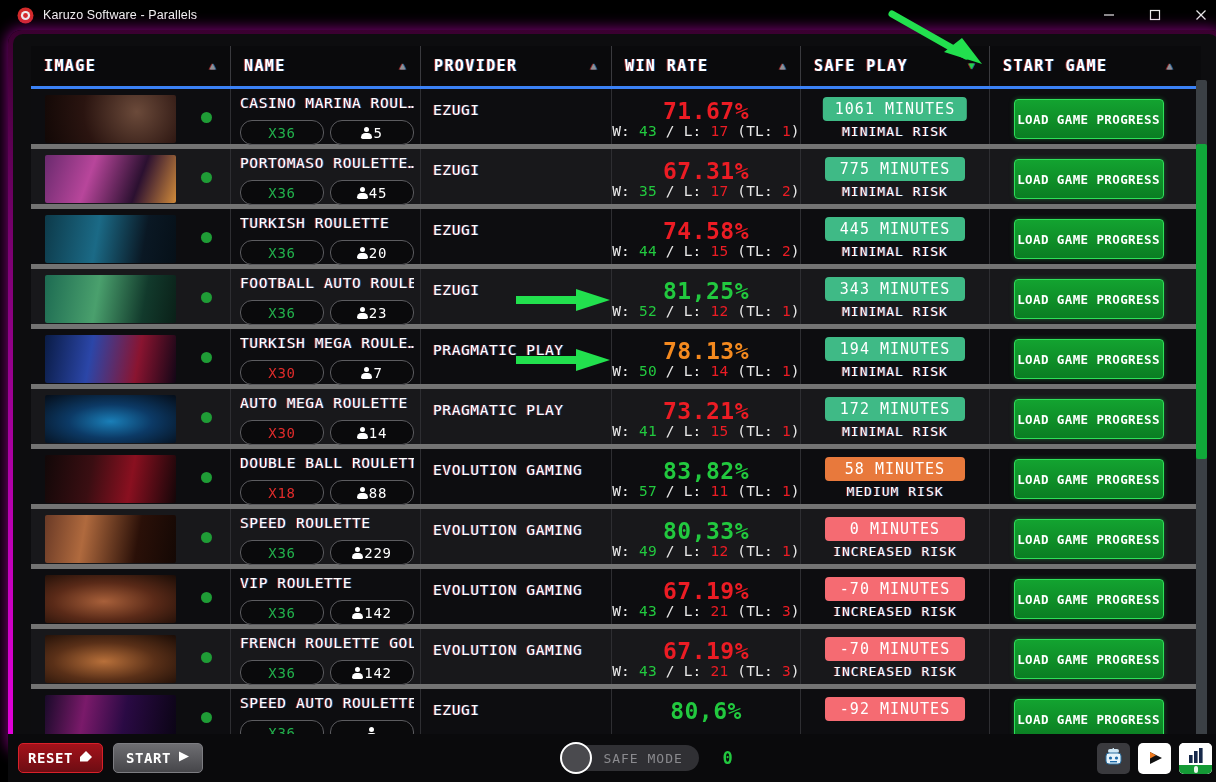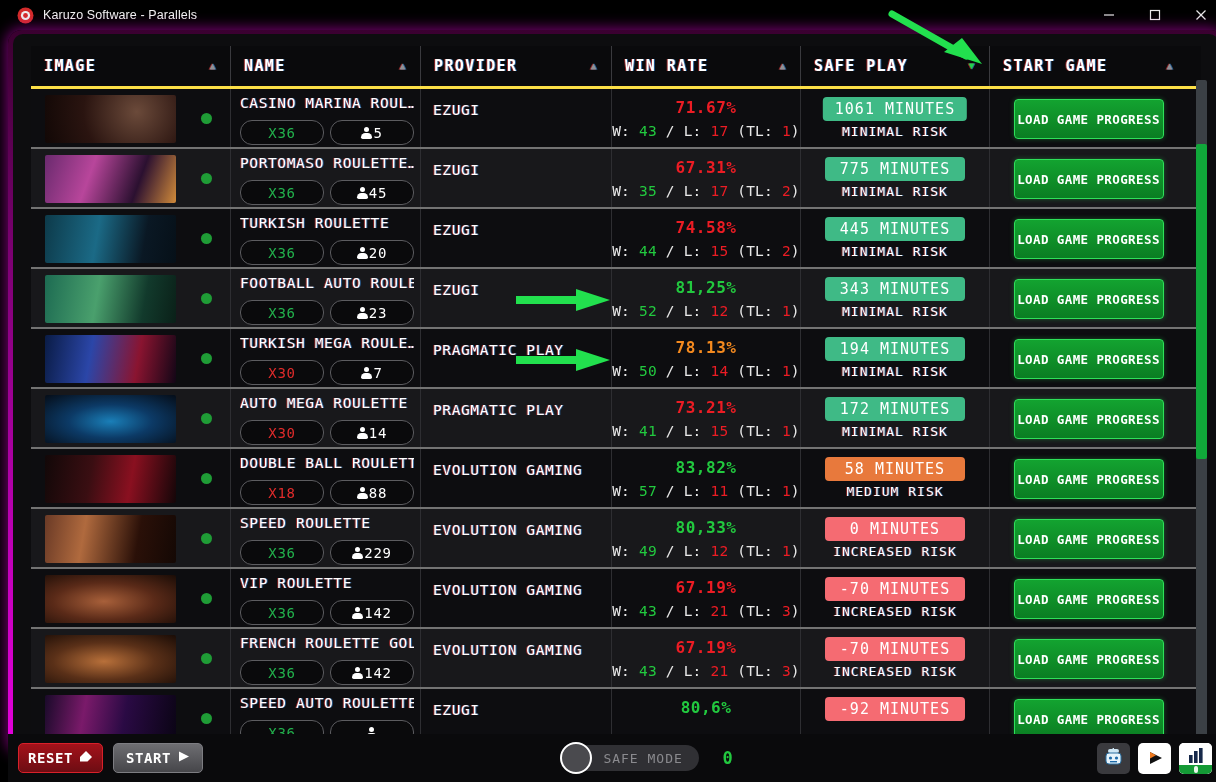--- a/index.html
+++ b/index.html
@@ -42,34 +42,34 @@
     background: #0d0d0f; border-radius: 10px; overflow: hidden;
   }
 
   
   .table-wrap {
     position: absolute; left: 18px; top: 12px;
     width: 1170px; height: 692px; overflow: hidden;
   }
   .thead {
     display: flex; height: 43px; background: #0a0a0c;
-    border-bottom: 3px solid #fde047;
+    border-bottom: 3px solid #3b82f6;
   }
   .th {
     display: flex; align-items: center; justify-content: space-between;
     padding: 0 13px; border-right: 1px solid #3a3a3e;
     color: #fff; font-size: 15px; letter-spacing: 1.4px; font-weight: bold;
     text-shadow: -1px 0 0 rgba(255,60,60,.55), 1px 0 0 rgba(60,160,255,.55);
   }
   .th:last-child { border-right: none; }
   .sort { font-size: 10px; line-height: 1; color: #8f9196; }
   .sort.active { color: #22d14c; }
 
   .tbody { height: 649px; overflow: hidden; position: relative; }
-  .tr { display: flex; height: 60px; border-bottom: 2px solid #737373; }
+  .tr { display: flex; height: 60px; border-bottom: 5px solid #737373; }
   .tr:nth-child(odd)  { background: #0d0d10; }
   .tr:nth-child(even) { background: #18181b; }
   .td {
     border-right: 1px solid #2e2e32; height: 100%; position: relative;
   }
   .td:last-child { border-right: none; }
 
   
   .c-img  { width: 200px; }
   .c-name { width: 190px; }
@@ -117,21 +117,21 @@
   
   .prov {
     position: absolute; left: 12px; top: 13px; color: #fff; font-size: 14.5px;
     letter-spacing: .6px; white-space: nowrap;
     text-shadow: -1px 0 0 rgba(255,60,60,.5), 1px 0 0 rgba(60,160,255,.5);
   }
 
   
   .wr {
     position: absolute; left: 0; right: 0; top: 9px; text-align: center;
-    font-size: 16px; font-weight: bold; letter-spacing: .5px;
+    font-size: 23px; font-weight: bold; letter-spacing: .5px;
   }
   .wr.good { color: #22c93f; }
   .wr.mid  { color: #f58a1f; }
   .wr.bad  { color: #ec1c24; }
   .wl {
     position: absolute; left: 0; right: 0; top: 34px; text-align: center;
     font-size: 14.5px; color: #e8e8e8; letter-spacing: .2px;
   }
   .wl .w { color: #22c93f; }
   .wl .l { color: #ec1c24; }

